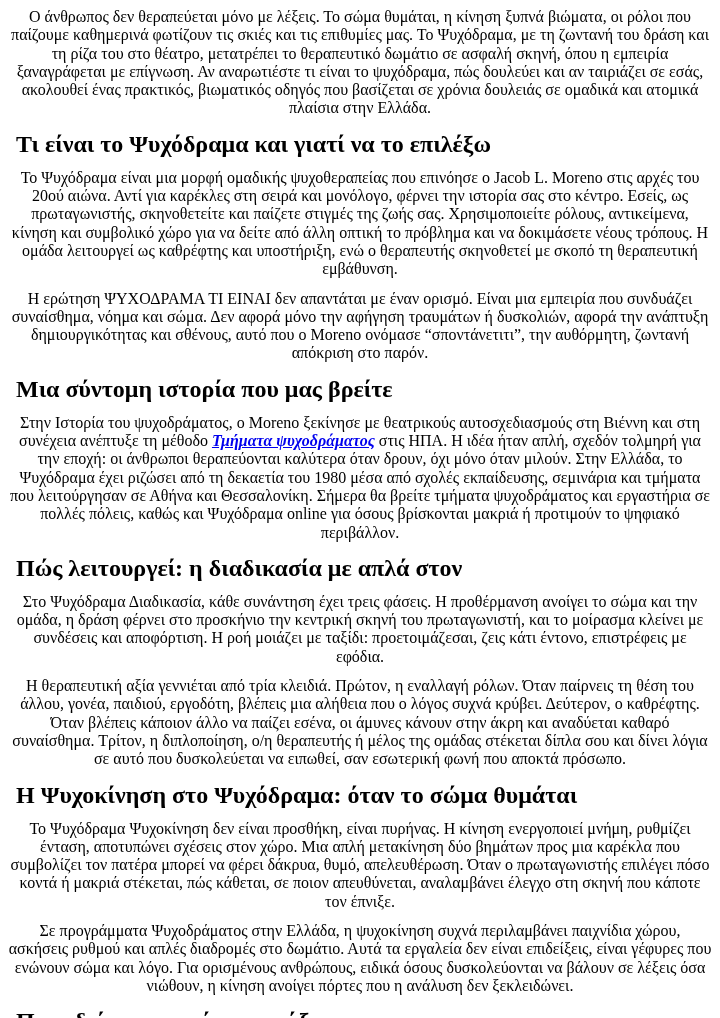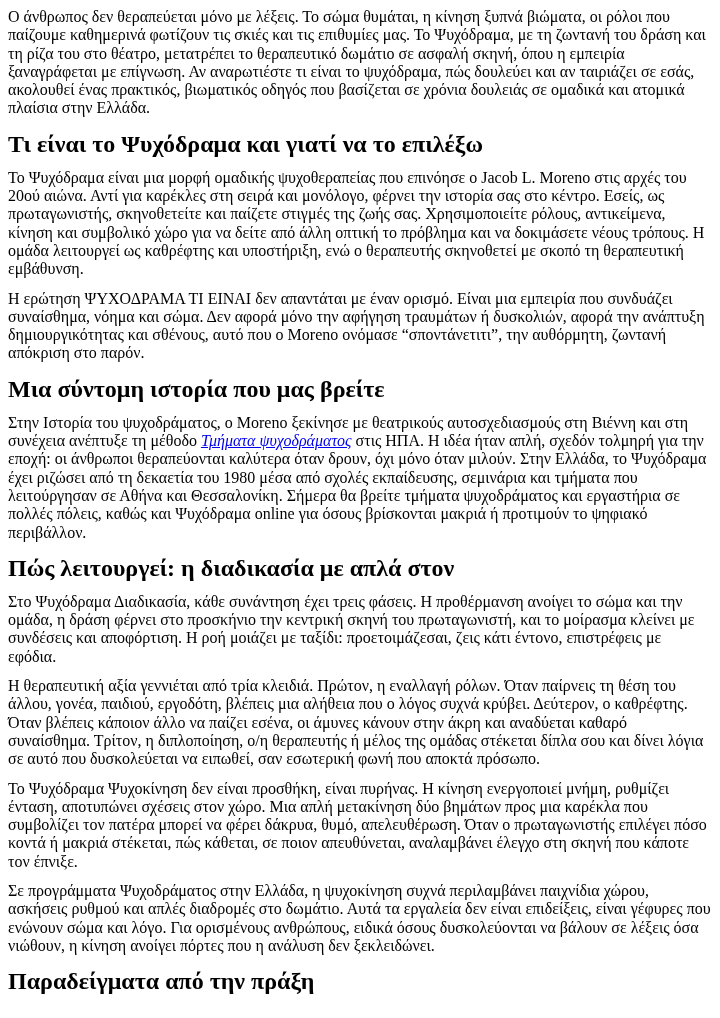--- a/index.html
+++ b/index.html
@@ -16,37 +16,38 @@
     font-size: 16px;
     line-height: 18.3px;
   }
   .doc {
     padding: 8px;
     box-sizing: border-box;
     width: 720px;
   }
   .doc p {
     margin: 11px 0;
-    text-align: left;
+    text-align: center;
   }
   .doc p.first {
     margin-top: 0;
   }
   .doc h2 {
     font-family: "Liberation Serif", "DejaVu Serif", serif;
     font-size: 24px;
     line-height: 28px;
     font-weight: bold;
-    margin: 12px 0 10px 0;
+    margin: 12px 0 10px 8px;
   }
   a.inline-link {
     color: #0000ee;
     text-decoration: underline;
     font-style: italic;
     cursor: pointer;
+    font-weight: bold;
   }
   a.inline-link em {
     font-style: italic;
   }
 </style>
 </head>
 <body>
 
 <main class="doc">
 
@@ -61,20 +62,21 @@
   <h2>Μια σύντομη ιστορία που μας βρείτε</h2>
 
   <p><span>Στην Ιστορία του ψυχοδράματος, ο Moreno ξεκίνησε με θεατρικούς αυτοσχεδιασμούς στη Βιέννη και στη συνέχεια ανέπτυξε τη μέθοδο </span><a class="inline-link" href="#"><em>Τμήματα ψυχοδράματος</em></a><span> στις ΗΠΑ. Η ιδέα ήταν απλή, σχεδόν τολμηρή για την εποχή: οι άνθρωποι θεραπεύονται καλύτερα όταν δρουν, όχι μόνο όταν μιλούν. Στην Ελλάδα, το Ψυχόδραμα έχει ριζώσει από τη δεκαετία του 1980 μέσα από σχολές εκπαίδευσης, σεμινάρια και τμήματα που λειτούργησαν σε Αθήνα και Θεσσαλονίκη. Σήμερα θα βρείτε τμήματα ψυχοδράματος και εργαστήρια σε πολλές πόλεις, καθώς και Ψυχόδραμα online για όσους βρίσκονται μακριά ή προτιμούν το ψηφιακό περιβάλλον.</span></p>
 
   <h2>Πώς λειτουργεί: η διαδικασία με απλά στον</h2>
 
   <p>Στο Ψυχόδραμα Διαδικασία, κάθε συνάντηση έχει τρεις φάσεις. Η προθέρμανση ανοίγει το σώμα και την ομάδα, η δράση φέρνει στο προσκήνιο την κεντρική σκηνή του πρωταγωνιστή, και το μοίρασμα κλείνει με συνδέσεις και αποφόρτιση. Η ροή μοιάζει με ταξίδι: προετοιμάζεσαι, ζεις κάτι έντονο, επιστρέφεις με εφόδια.</p>
 
   <p>Η θεραπευτική αξία γεννιέται από τρία κλειδιά. Πρώτον, η εναλλαγή ρόλων. Όταν παίρνεις τη θέση του άλλου, γονέα, παιδιού, εργοδότη, βλέπεις μια αλήθεια που ο λόγος συχνά κρύβει. Δεύτερον, ο καθρέφτης. Όταν βλέπεις κάποιον άλλο να παίζει εσένα, οι άμυνες κάνουν στην άκρη και αναδύεται καθαρό συναίσθημα. Τρίτον, η διπλοποίηση, ο/η θεραπευτής ή μέλος της ομάδας στέκεται δίπλα σου και δίνει λόγια σε αυτό που δυσκολεύεται να ειπωθεί, σαν εσωτερική φωνή που αποκτά πρόσωπο.</p>
 
+  <h2>Η Ψυχοκίνηση στο Ψυχόδραμα: όταν το σώμα θυμάται</h2>
 
   <p>Το Ψυχόδραμα Ψυχοκίνηση δεν είναι προσθήκη, είναι πυρήνας. Η κίνηση ενεργοποιεί μνήμη, ρυθμίζει ένταση, αποτυπώνει σχέσεις στον χώρο. Μια απλή μετακίνηση δύο βημάτων προς μια καρέκλα που συμβολίζει τον πατέρα μπορεί να φέρει δάκρυα, θυμό, απελευθέρωση. Όταν ο πρωταγωνιστής επιλέγει πόσο κοντά ή μακριά στέκεται, πώς κάθεται, σε ποιον απευθύνεται, αναλαμβάνει έλεγχο στη σκηνή που κάποτε τον έπνιξε.</p>
 
   <p>Σε προγράμματα Ψυχοδράματος στην Ελλάδα, η ψυχοκίνηση συχνά περιλαμβάνει παιχνίδια χώρου, ασκήσεις ρυθμού και απλές διαδρομές στο δωμάτιο. Αυτά τα εργαλεία δεν είναι επιδείξεις, είναι γέφυρες που ενώνουν σώμα και λόγο. Για ορισμένους ανθρώπους, ειδικά όσους δυσκολεύονται να βάλουν σε λέξεις όσα νιώθουν, η κίνηση ανοίγει πόρτες που η ανάλυση δεν ξεκλειδώνει.</p>
 
   <h2>Παραδείγματα από την πράξη</h2>
 
 </main>
 
 </body></html>

